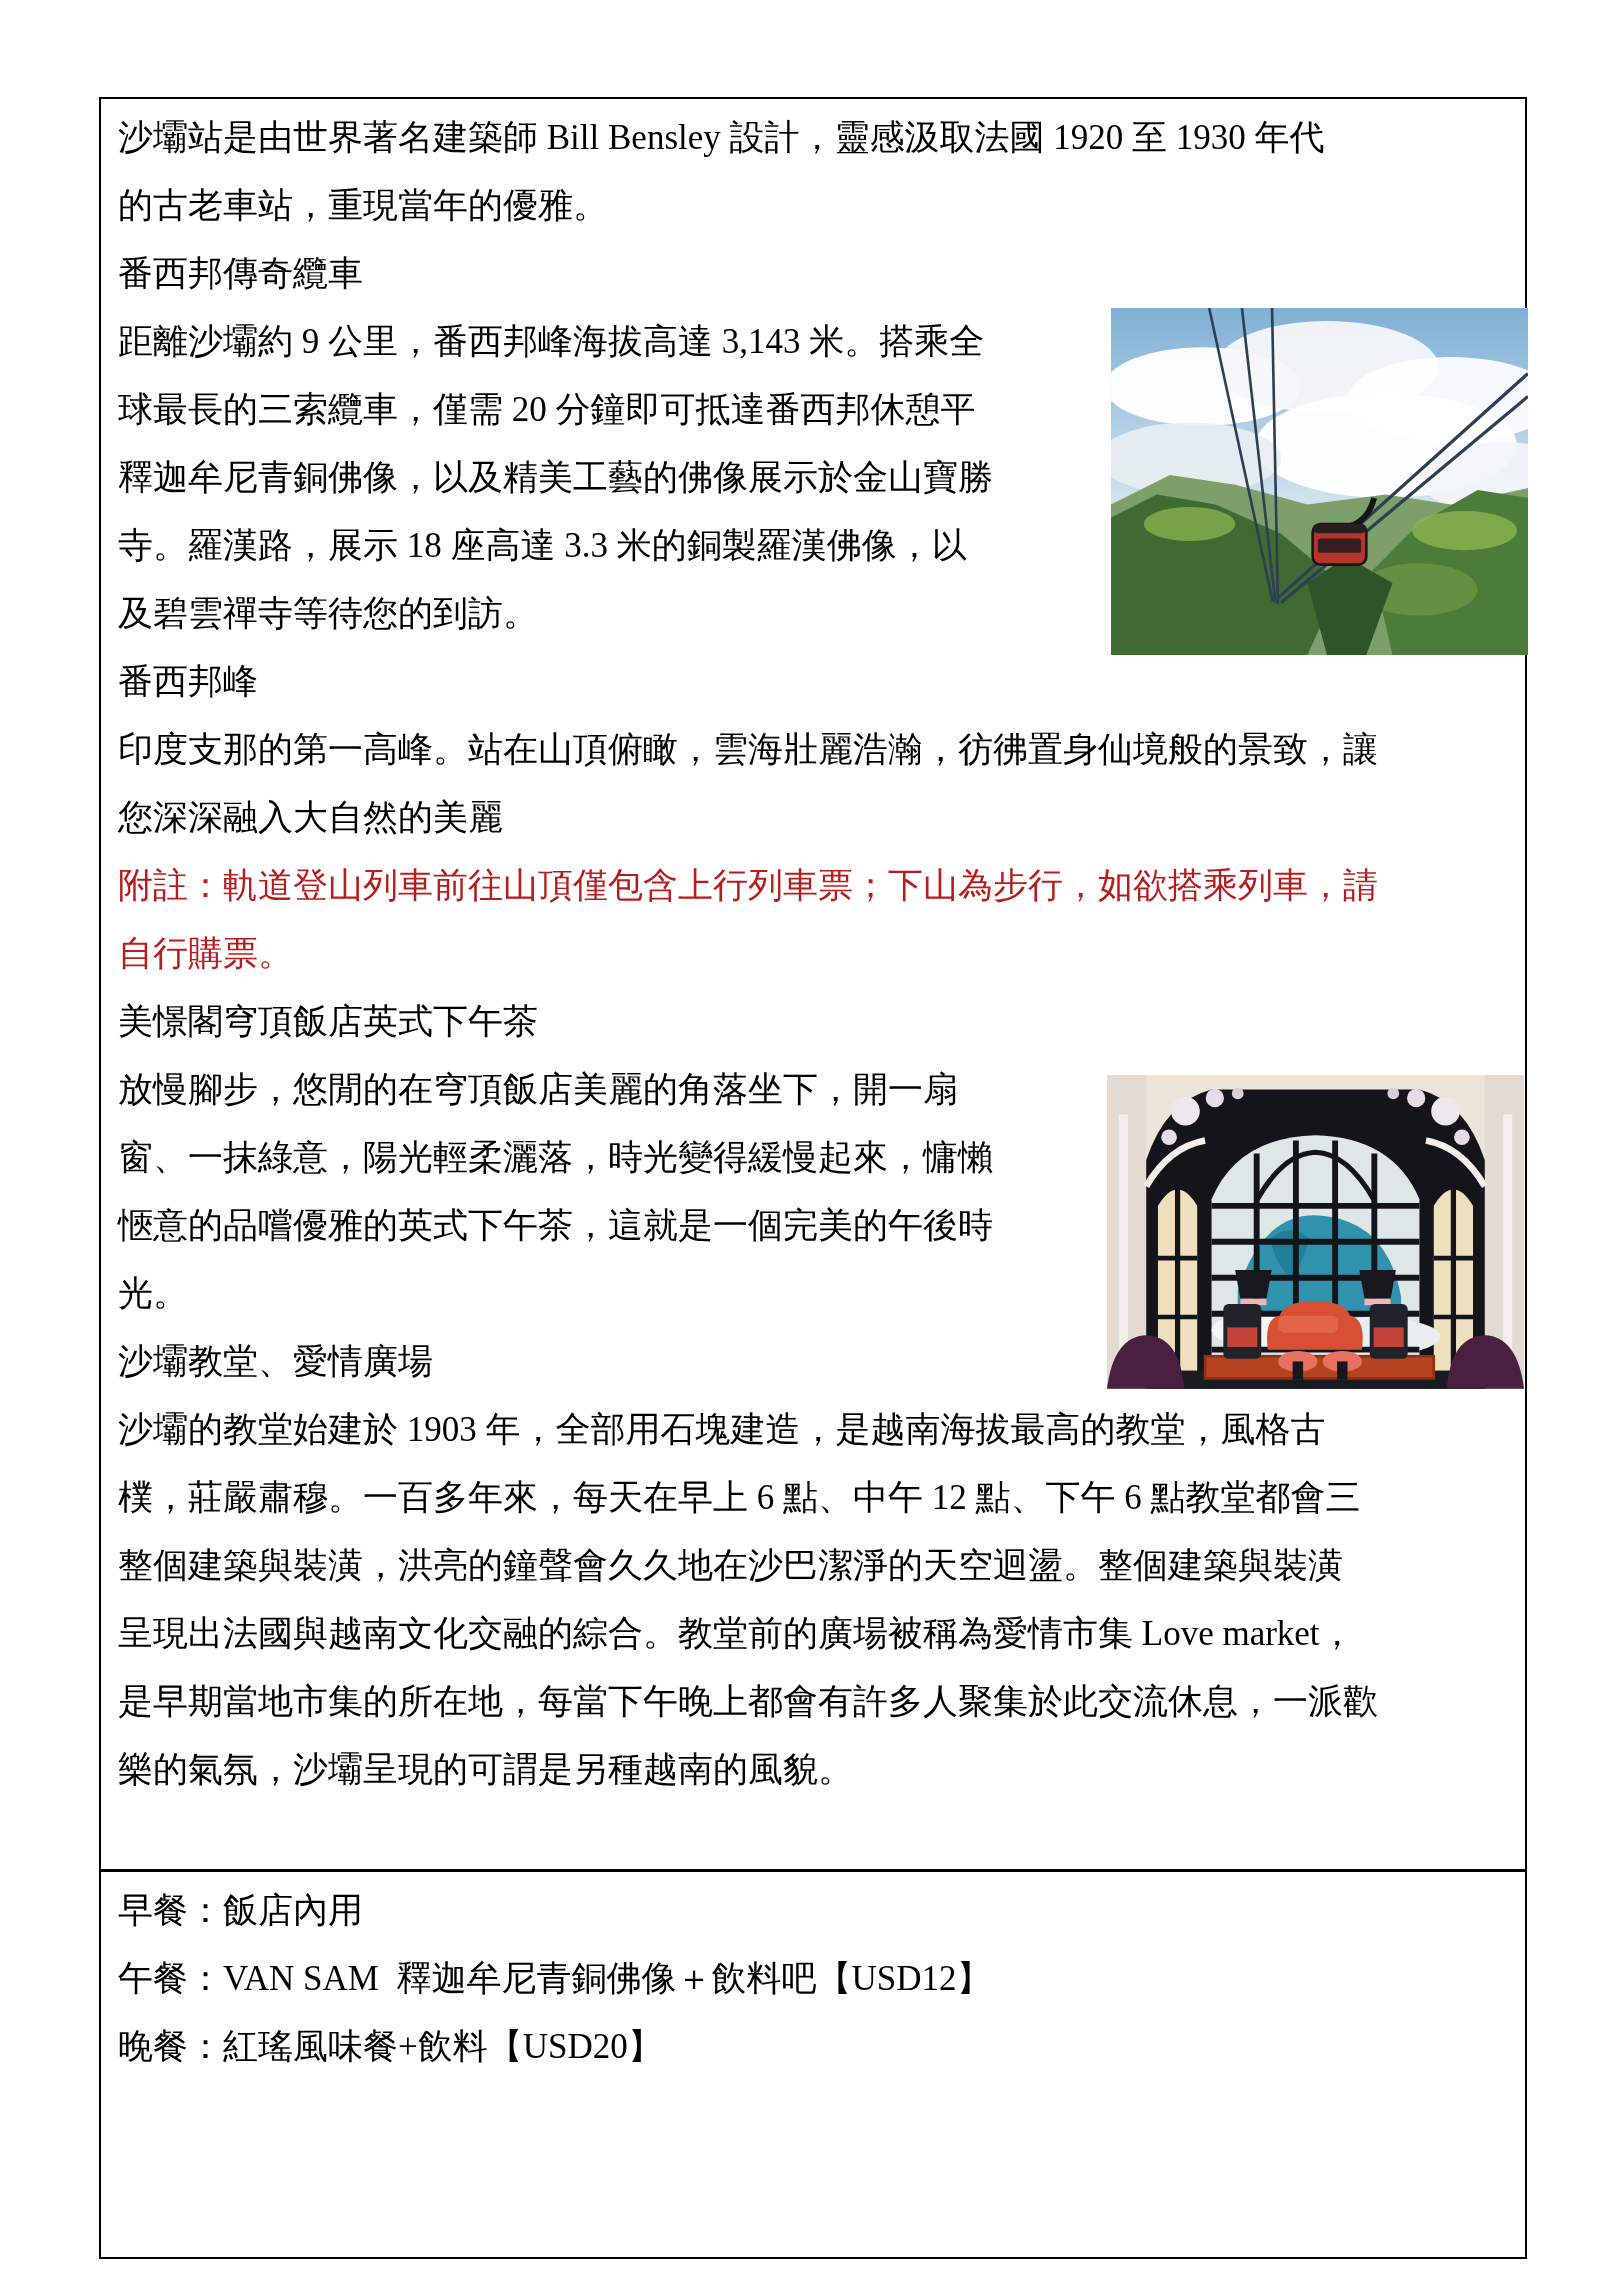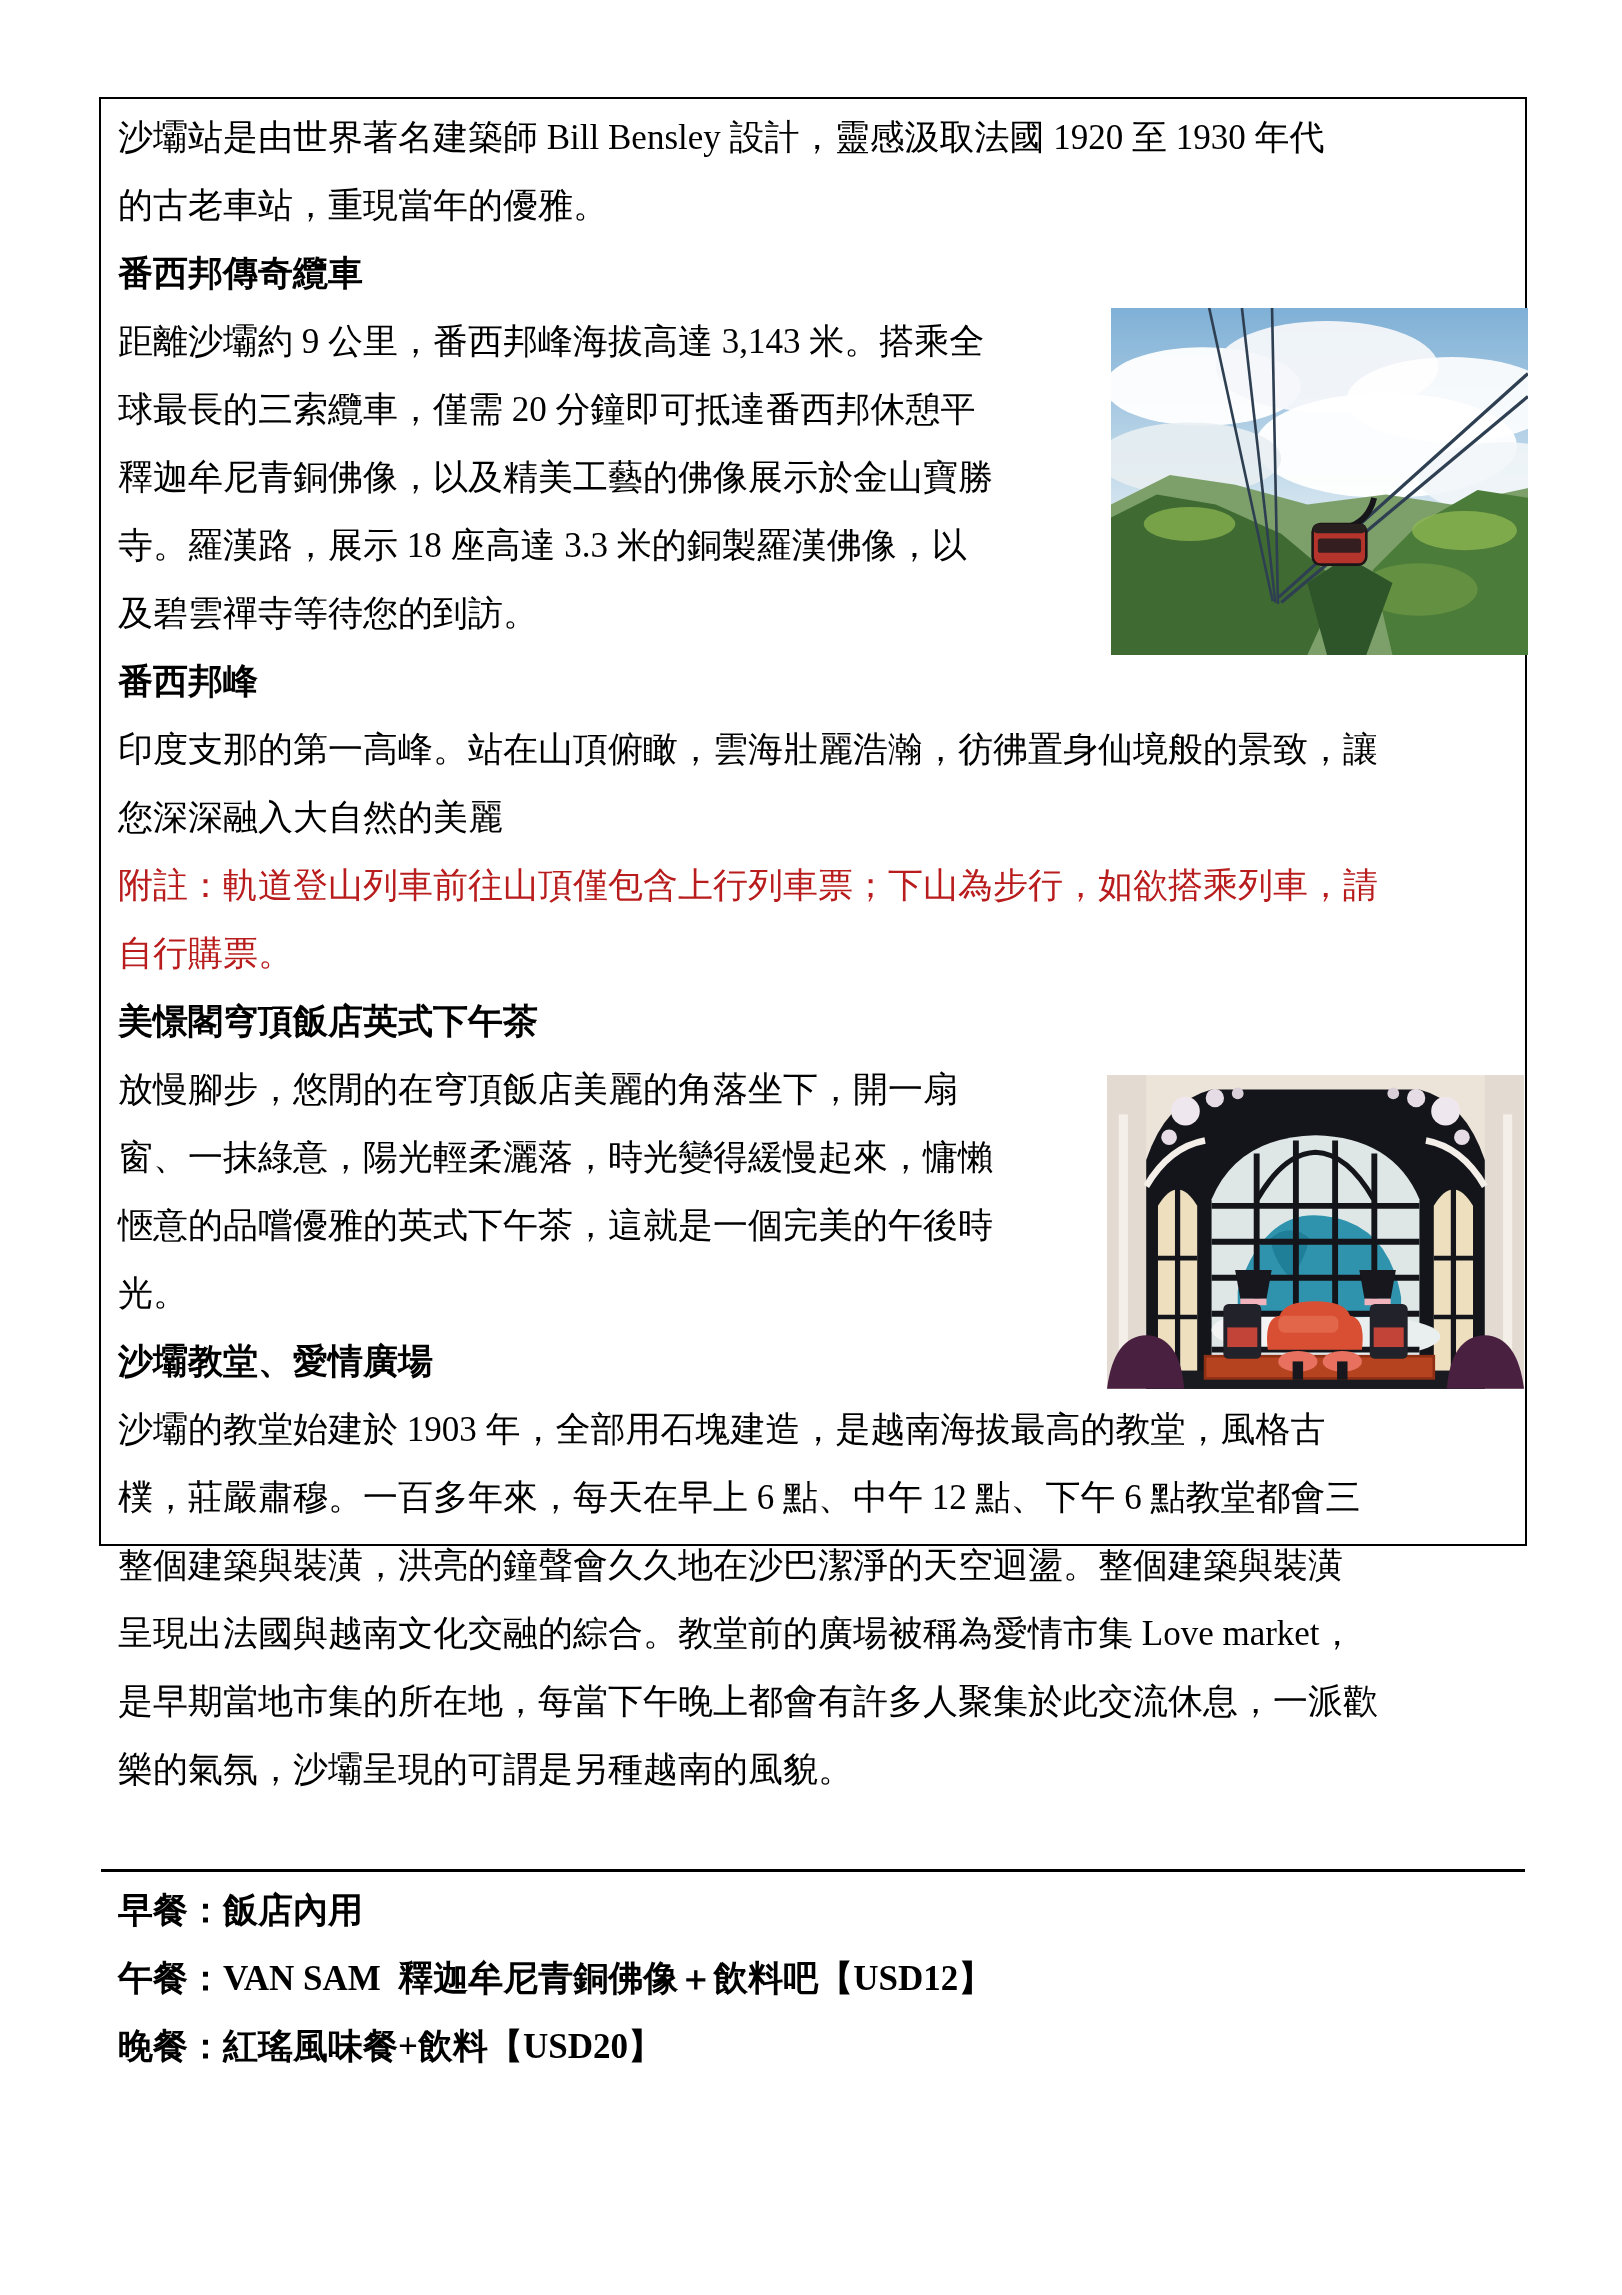--- a/index.html
+++ b/index.html
@@ -1,23 +1,23 @@
 <!DOCTYPE html>
 <html style="font-size:10.5px"><head>
 <meta charset="utf-8">
 <style>
   html,body{margin:0;padding:0;background:#ffffff;}
   .page{position:relative;width:1622px;height:2295px;background:#ffffff;overflow:hidden;
         font-family:"Liberation Serif","DejaVu Serif",serif;color:#000;}
-  .itable{position:absolute;left:99px;top:97px;width:1428px;height:1449px;
+  .itable{position:absolute;left:99px;top:97px;width:1428px;height:2162px;
           border:2.6px solid #000;box-sizing:border-box;background:#fff;}
   .cell1{position:relative;height:1770px;padding:5.2px 18.3px 0 17px;box-sizing:border-box;}
   .cell2{height:275px;border-top:3.9px solid #000;padding:5.2px 18.3px 0 17px;box-sizing:border-box;}
   .line{height:68px;line-height:68px;font-size:35px;white-space:pre;}
-  .b{font-weight:700;}
+  .b{font-weight:400;}
   .red{color:#b91c1c;}
   .photo{position:absolute;overflow:hidden;}
   .photo svg{display:block;}
 </style>
 </head>
 <body>
 
 <div class="page">
   <div class="itable">
 

